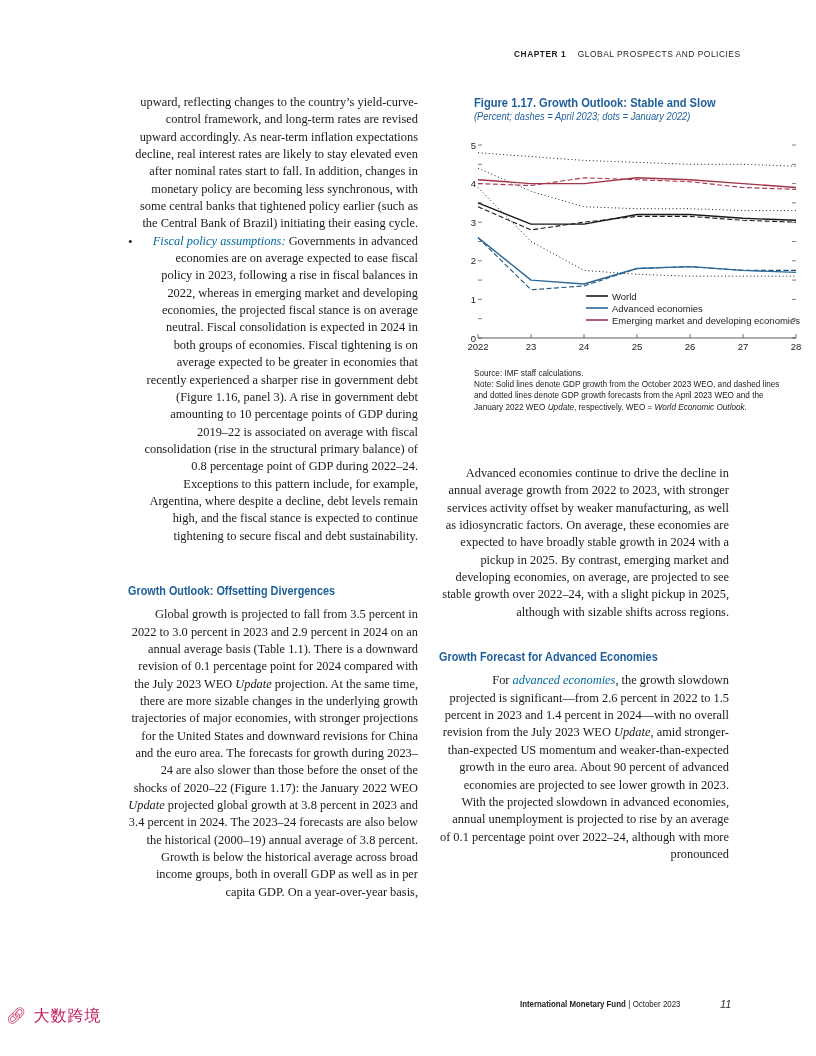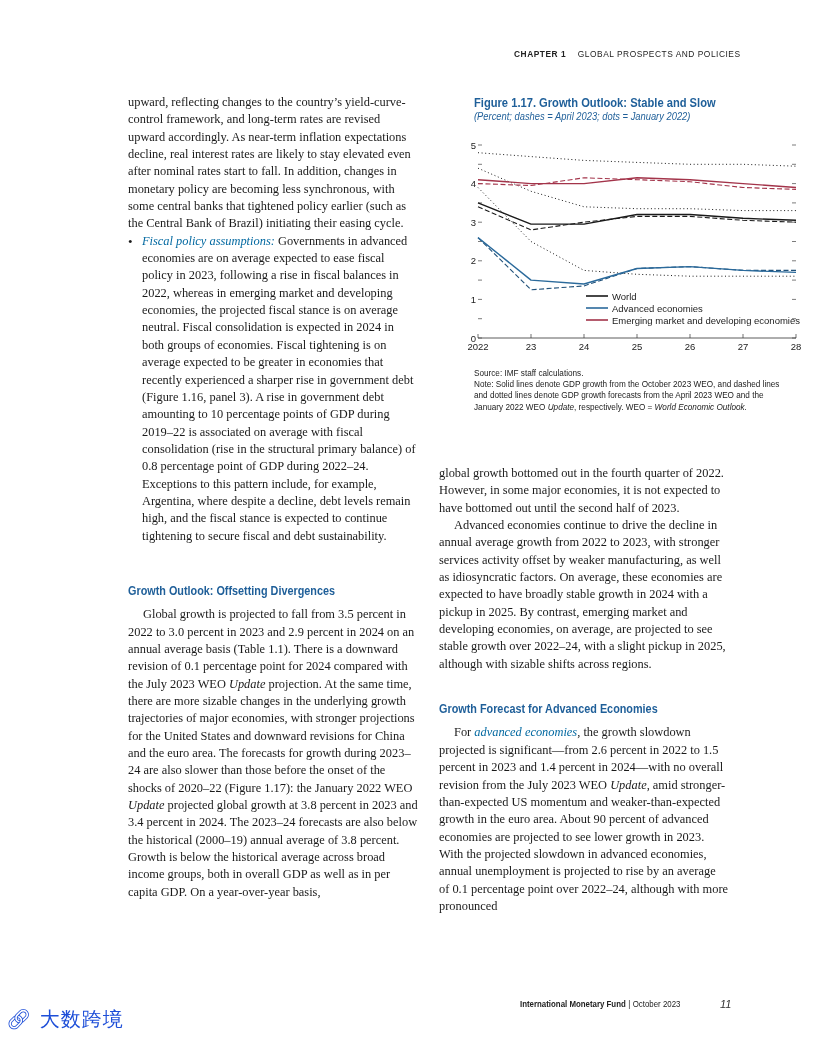--- a/index.html
+++ b/index.html
@@ -11,21 +11,21 @@
     font-family: "Liberation Sans", "DejaVu Sans", sans-serif;
     font-size: 9.5px; letter-spacing: 0.6px; color: #222;
     transform: scaleX(0.88); transform-origin: left top; white-space: nowrap;
   }
   .running-head .chap { font-weight: bold; margin-right: 10px; }
 
   .col { position: absolute; font-size: 12.4px; line-height: 17.35px; }
   .col-left { left: 128px; top: 94px; width: 290px; }
   .col-right-text { left: 439px; top: 465px; width: 290px; }
 
-  p { text-align: left; }
+  p { text-align: right; }
   p.indent { text-indent: 15px; }
   .bullet { position: relative; padding-left: 14px; }
   .bullet::before { content: "\2022"; position: absolute; left: 0; top: 0; font-size: 13px; }
   .ital-link { font-style: italic; color: #0369a1; }
   em { font-style: italic; }
 
   .section-head {
     font-family: "Liberation Sans", "DejaVu Sans", sans-serif;
     font-weight: bold; color: #1f5f99; font-size: 12.6px;
     transform: scaleX(0.86); transform-origin: left top; white-space: nowrap;
@@ -61,21 +61,21 @@
   }
   .footer .org { font-weight: bold; }
   .footer .sep { margin: 0 3px; }
   .page-num {
     position: absolute; top: 998px; left: 720px;
     font-family: "Liberation Sans", "DejaVu Sans", sans-serif;
     font-size: 11px; font-style: italic; color: #333;
   }
   .watermark {
     position: absolute; left: 6px; top: 1006px;
-    font-family: "DejaVu Sans", sans-serif; font-size: 20px; color: #1d4ed8; letter-spacing: 1px;
+    font-family: "DejaVu Sans", sans-serif; font-size: 16px; color: #be185d; letter-spacing: 1px;
   }
 </style>
 </head>
 <body>
 
 <div class="running-head">
   <span class="chap">CHAPTER 1</span>
   <span>GLOBAL PROSPECTS AND POLICIES</span>
 </div>
 
@@ -159,21 +159,20 @@
       </g>
   </svg>
 
   <div class="fig-notes">
     <div>Source: IMF staff calculations.</div>
     <div><span>Note: Solid lines denote GDP growth from the October 2023 WEO, and dashed lines and dotted lines denote GDP growth forecasts from the April 2023 WEO and the January 2022 WEO </span><em>Update</em><span>, respectively. WEO = </span><em>World Economic Outlook.</em></div>
   </div>
 </div>
 
 <div class="col col-right-text">
-  <p>global growth bottomed out in the fourth quarter of 2022. However, in some major economies, it is not expected to have bottomed out until the second half of 2023.</p>
   <p class="indent">Advanced economies continue to drive the decline in annual average growth from 2022 to 2023, with stronger services activity offset by weaker manufacturing, as well as idiosyncratic factors. On average, these economies are expected to have broadly stable growth in 2024 with a pickup in 2025. By contrast, emerging market and developing economies, on average, are projected to see stable growth over 2022–24, with a slight pickup in 2025, although with sizable shifts across regions.</p>
   <div style="height: 28px;"></div>
   <div class="section-head">Growth Forecast for Advanced Economies</div>
   <p class="indent"><span>For </span><em class="ital-link">advanced economies</em><span>, the growth slowdown projected is significant—from 2.6 percent in 2022 to 1.5 percent in 2023 and 1.4 percent in 2024—with no overall revision from the July 2023 WEO </span><em>Update</em><span>, amid stronger-than-expected US momentum and weaker-than-expected growth in the euro area. About 90 percent of advanced economies are projected to see lower growth in 2023. With the projected slowdown in advanced economies, annual unemployment is projected to rise by an average of 0.1 percentage point over 2022–24, although with more pronounced</span></p>
 </div>
 
 <div class="footer">
   <span class="org">International Monetary Fund</span><span class="sep">|</span><span>October 2023</span>
 </div>
 <div class="page-num">11</div>

